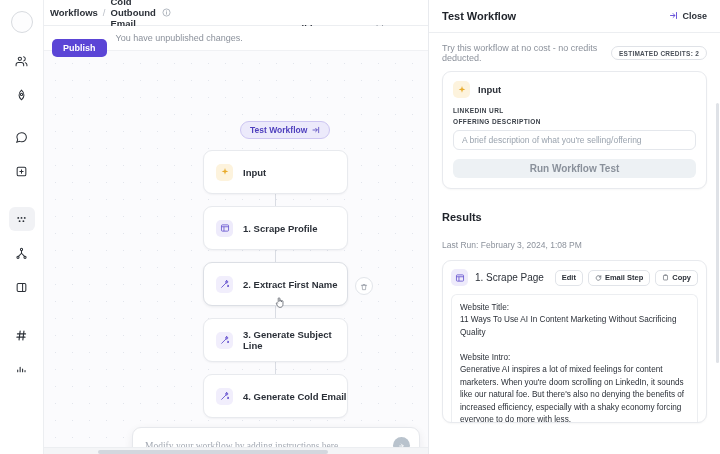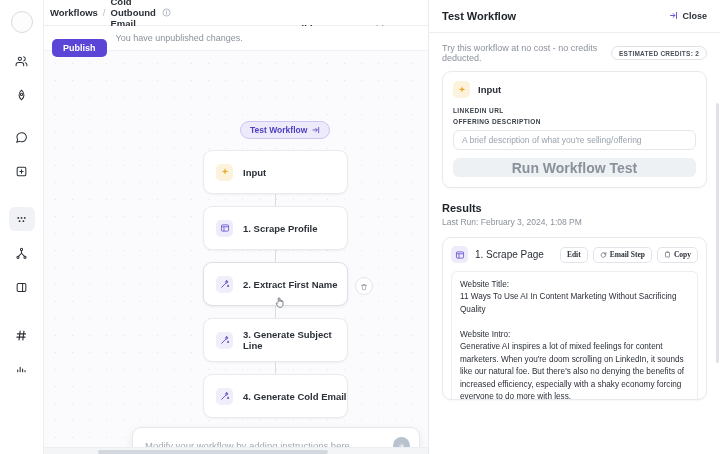--- a/index.html
+++ b/index.html
@@ -133,21 +133,21 @@
 
   
   .dock {
     position: absolute; left: 88px; top: 376px; width: 288px;
     background: #fff; border: 1px solid #e6e8ec; border-radius: 9px;
     box-shadow: 0 3px 10px rgba(20,25,40,0.07); z-index: 6; overflow: hidden;
   }
   .dock-input-row { display: flex; align-items: center; padding: 9px 9px 9px 12px; gap: 8px; }
   .dock-input {
     flex: 1; border: none; outline: none; font-size: 9.5px; color: #2b3038;
-    font-family: Liberation Sans, sans-serif; background: transparent;
+    font-family: Liberation Serif, serif; background: transparent;
   }
   .dock-input::placeholder { color: #a3a9b3; }
   .send-btn {
     width: 17px; height: 17px; border-radius: 50%; background: #b9c3cd;
     display: flex; align-items: center; justify-content: center;
     color: #fff; flex: 0 0 17px; cursor: pointer; border: none;
   }
 
   .hscroll {
     position: absolute; left: 0; right: 0; bottom: 0; height: 7px;
@@ -198,41 +198,41 @@
     letter-spacing: 0.4px; margin-bottom: 4px;
   }
   .field-in {
     width: 100%; height: 20px; border: 1px solid #e4e7ec; border-radius: 6px;
     background: #fff; font-size: 8.5px; color: #2b3038; padding: 0 8px;
     outline: none; font-family: "Liberation Sans", sans-serif; margin-bottom: 8px;
   }
   .field-in::placeholder { color: #9aa3ae; }
   .run-btn {
     width: 100%; height: 19px; border: none; border-radius: 6px;
-    background: #edf1f4; color: #8a919b; font-size: 14px; font-weight: 600;
+    background: #edf1f4; color: #8a919b; font-size: 10px; font-weight: 600;
     cursor: pointer; font-family: "Liberation Sans", sans-serif;
   }
 
   .results-sec { padding: 14px 13px 0; }
-  .results-title { font-size: 11px; font-weight: 700; color: #20242b; }
-  .results-sub { font-size: 8.5px; color: #8b919b; margin-top: 3px; margin-bottom: 10px; }
+  .results-title { font-size: 11px; font-weight: 700; color: #20242b; margin-top: 8px; }
+  .results-sub { font-size: 8.5px; color: #8b919b; margin-top: 17px; margin-bottom: 10px; }
 
   .res-card {
     border: 1px solid #e8eaee; border-radius: 9px; background: #fff;
     padding: 8px 8px 0; box-shadow: 0 1px 2px rgba(20,25,40,0.035);
     margin: 0 13px;
   }
   .res-head { display: flex; align-items: center; gap: 7px; margin-bottom: 8px; }
   .res-title { font-size: 10px; font-weight: 400; color: #2b3038; }
   .res-acts { margin-left: auto; display: flex; gap: 5px; }
   .act-btn {
     display: flex; align-items: center; gap: 3px;
     border: 1px solid #e1e4e9; border-radius: 5px; background: #fff;
     padding: 2.5px 6px; font-size: 7.5px; font-weight: 600; color: #2b3038;
-    cursor: pointer; white-space: nowrap; font-family: Liberation Serif, serif;
+    cursor: pointer; white-space: nowrap; font-family: Liberation Sans, sans-serif;
   }
   .act-btn svg { display: block; color: #5a616b; }
 
   .res-body {
     border: 1px solid #eceef1; border-top-left-radius: 6px; border-top-right-radius: 6px;
     border-bottom: none; padding: 7px 8px 8px;
     font-size: 8.2px; line-height: 1.52; color: #2b3038;
     white-space: pre-wrap; height: 128px; overflow: hidden;
   }
   .panel-vscroll {

